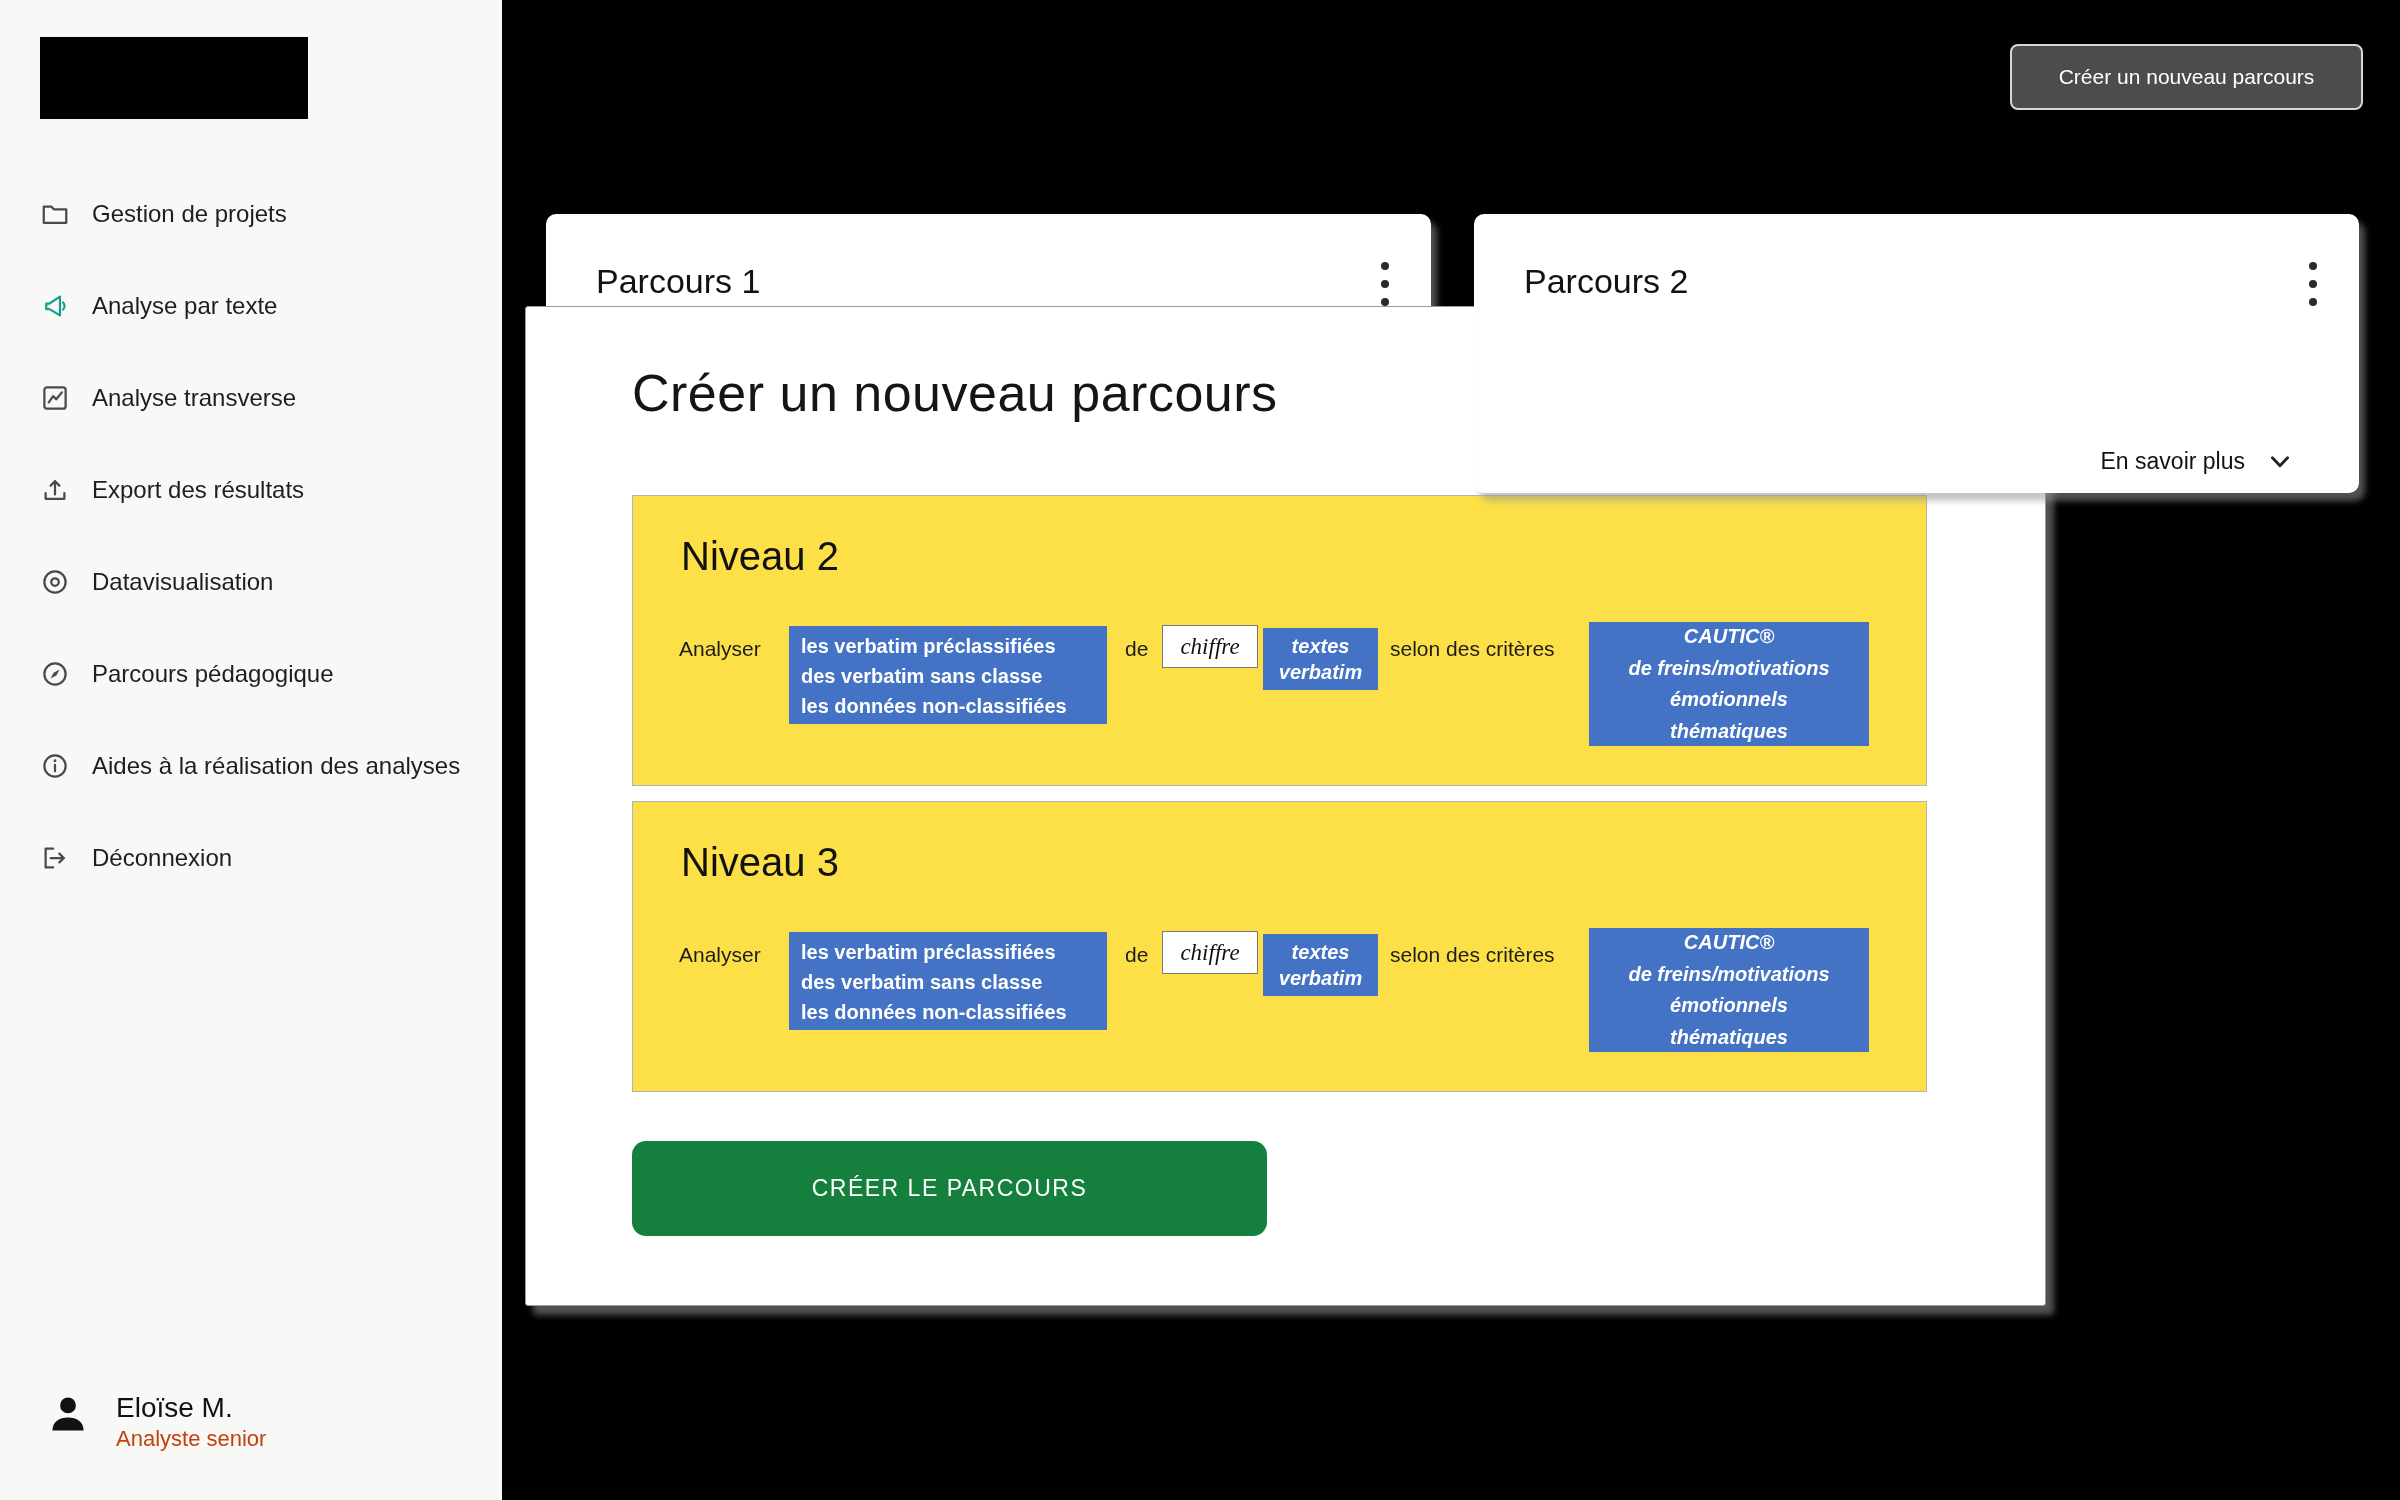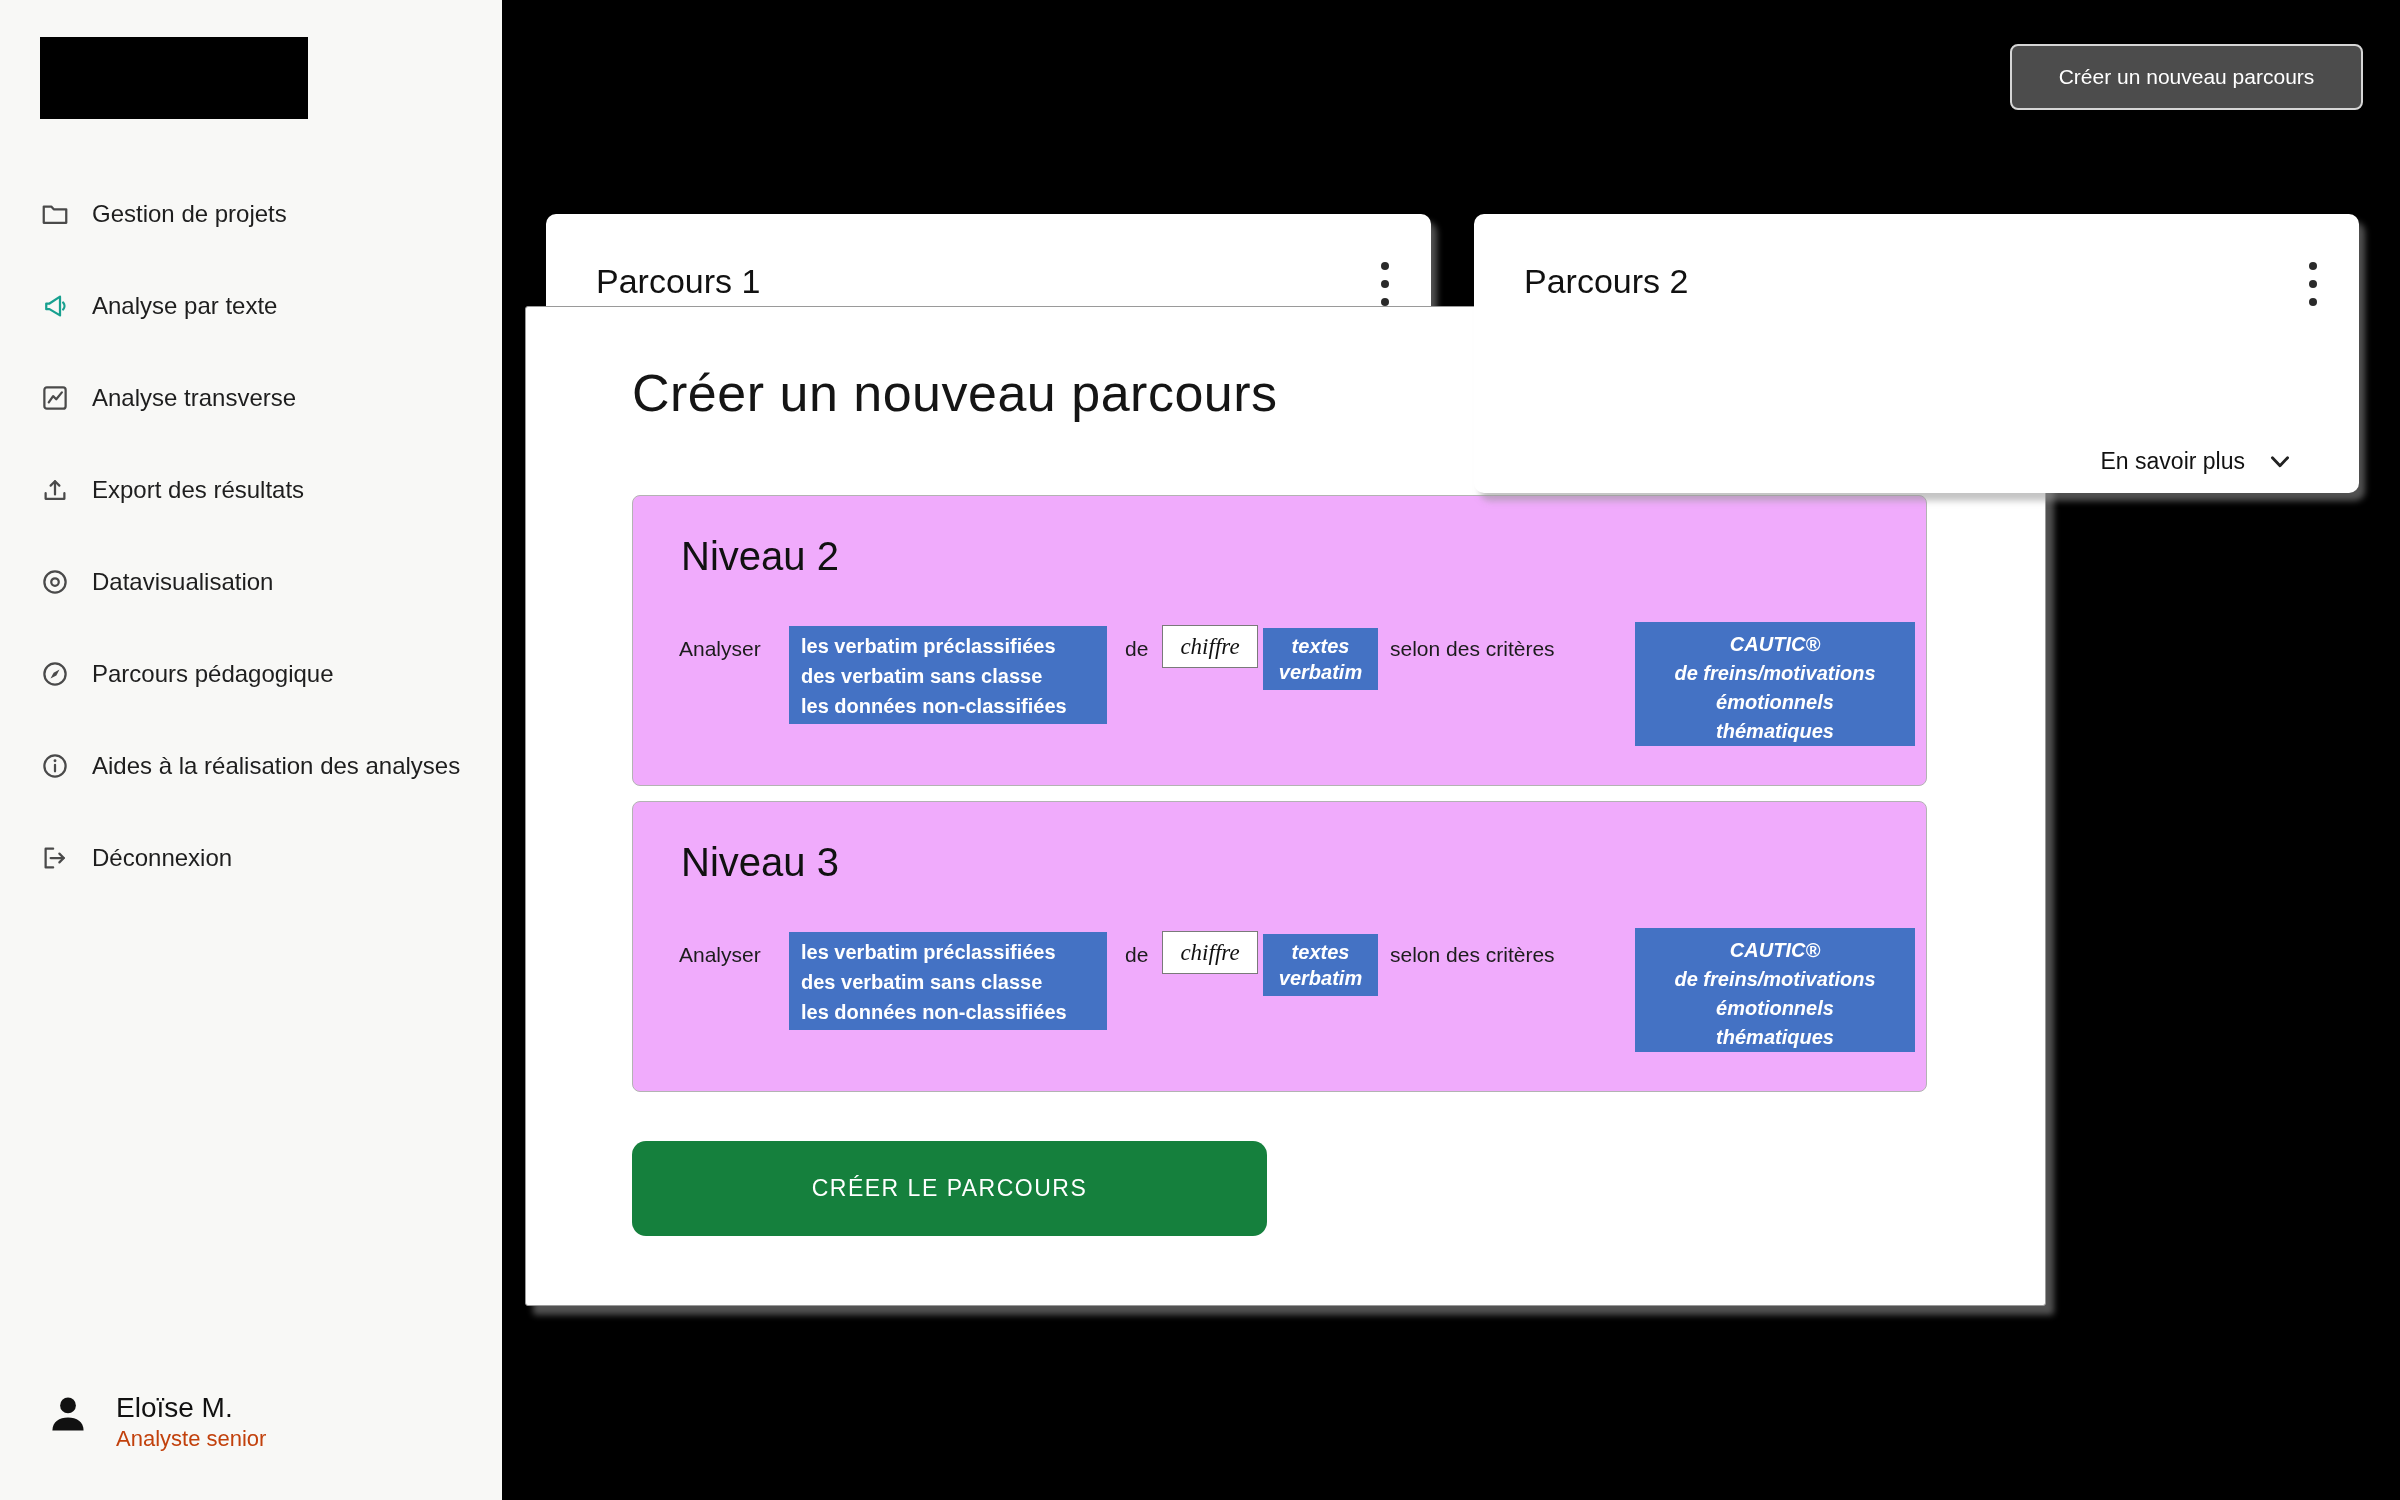--- a/index.html
+++ b/index.html
@@ -39,37 +39,37 @@
   .more-row{position:absolute;right:62px;bottom:18px;display:flex;align-items:center;gap:18px;cursor:pointer;}
   .more-label{font-size:23px;color:#111;}
 
   
   #modal{
     position:absolute;left:525px;top:306px;width:1521px;height:1000px;z-index:2;
     background:#fff;border:1px solid #9a9a9a;border-radius:3px;
     box-shadow:8px 9px 6px rgba(150,150,150,0.55);box-sizing:border-box;
   }
   #modal-title{position:absolute;left:106px;top:362px;font-size:52px;color:#151515;letter-spacing:0.5px;}
-  .niveau{position:absolute;left:106px;width:1295px;height:291px;background:#f0abfc;
-    border:1px solid #b3b3b3;border-radius:8px;box-sizing:border-box;}
+  .niveau{position:absolute;left:106px;width:1295px;height:291px;background:#fde047;
+    border:1px solid #b3b3b3;border-radius:0;box-sizing:border-box;}
   #niveau-0{top:188px;}
   #niveau-1{top:494px;}
   
   #modal-title{top:56px;}
   .niv-title{position:absolute;left:48px;top:38px;font-size:40px;color:#111;}
   .s-word{position:absolute;font-size:21px;color:#1c1c1c;white-space:nowrap;}
   .s-analyser{left:46px;top:141px;}
   .s-de{left:492px;top:141px;}
   .s-selon{left:757px;top:141px;}
   .bluebox{position:absolute;background:#4472c4;color:#fff;font-weight:bold;font-size:20px;box-sizing:border-box;}
   .box1{left:156px;top:130px;width:318px;height:98px;padding:5px 0 0 12px;line-height:30px;text-align:left;cursor:pointer;}
   .box2{left:630px;top:132px;width:115px;height:62px;display:flex;flex-direction:column;
     align-items:center;justify-content:center;font-style:italic;line-height:26px;cursor:pointer;}
   .box3{left:956px;top:126px;width:280px;height:124px;display:flex;flex-direction:column;
-    align-items:center;justify-content:flex-end;font-style:italic;line-height:29px;text-align:center;cursor:pointer;margin-left:46px;}
+    align-items:center;justify-content:space-between;font-style:italic;line-height:29px;text-align:center;cursor:pointer;}
   .chiffre-box{position:absolute;left:529px;top:129px;width:96px;height:43px;background:#fff;
     border:1px solid #7a7a7a;display:flex;align-items:center;justify-content:center;
     font-family:Liberation Serif, serif;font-style:italic;font-size:23px;color:#111;box-sizing:border-box;cursor:text;}
   #create-course-btn{
     position:absolute;left:106px;top:834px;width:635px;height:95px;
     background:#15803d;color:#fff;font-size:23px;font-weight:normal;letter-spacing:1.5px;
     display:flex;align-items:center;justify-content:center;cursor:pointer;border-radius:14px;
   }
 
   svg{display:block;}

